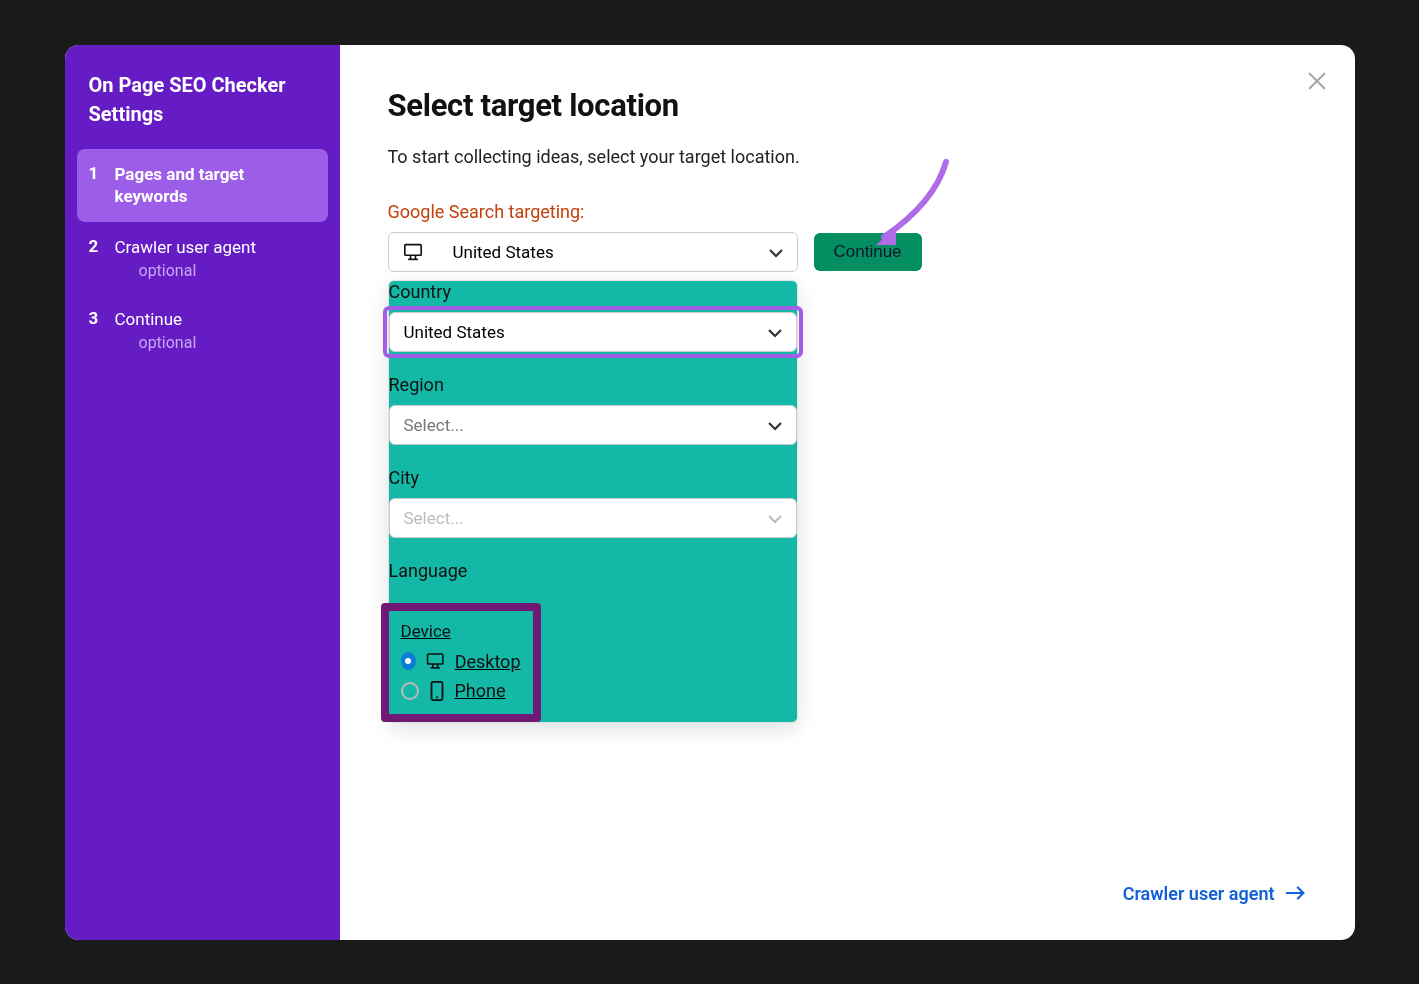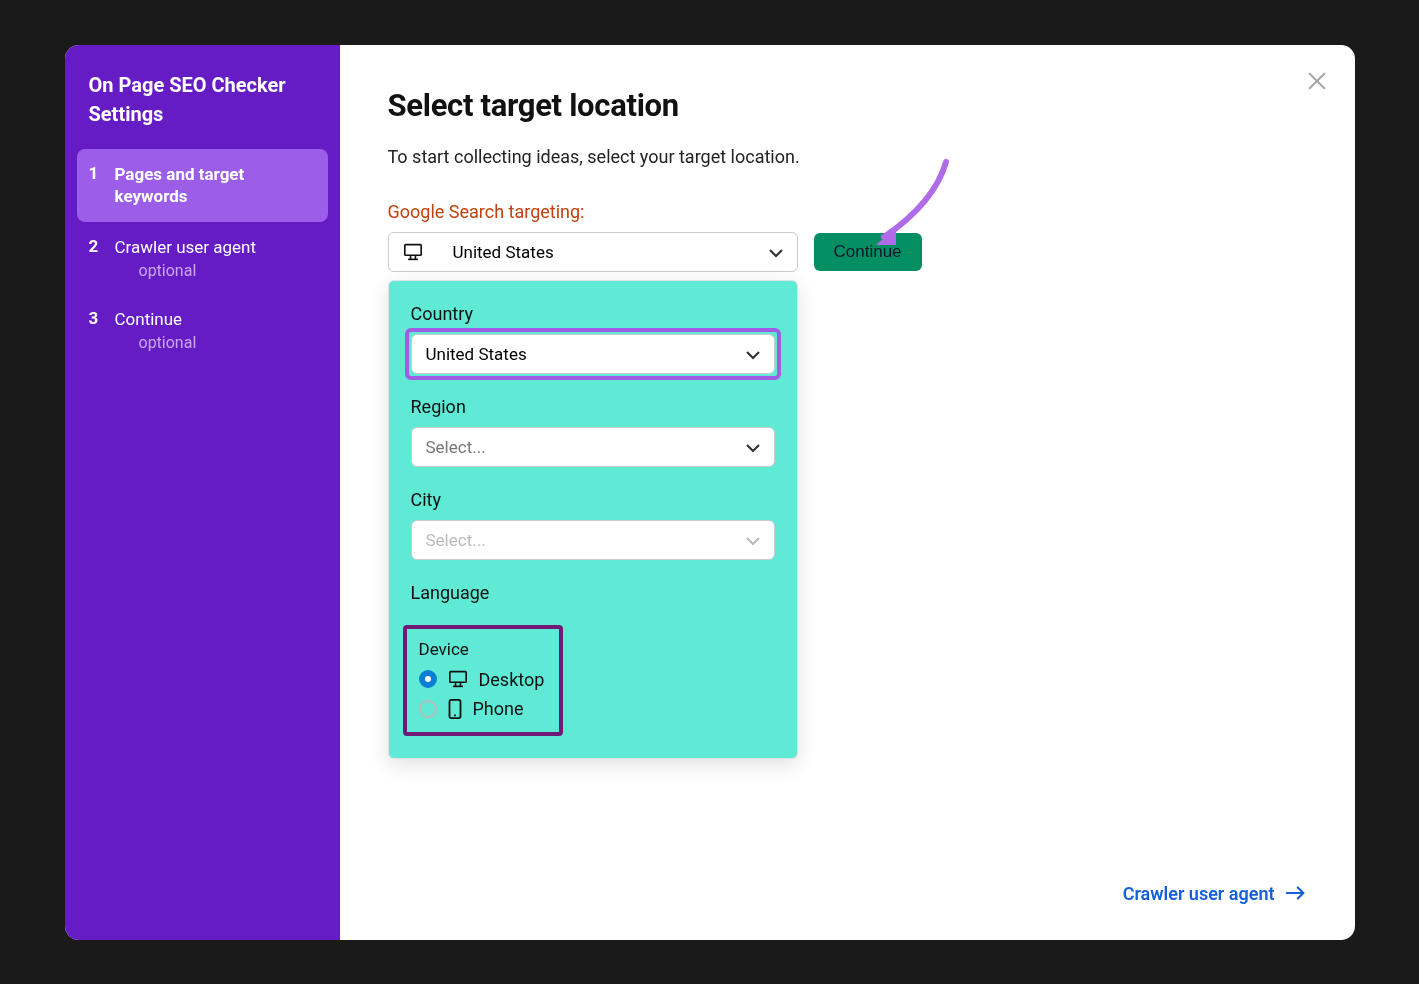--- a/index.html
+++ b/index.html
@@ -93,39 +93,39 @@
       border-radius: 6px;
       font-size: 17px;
       font-weight: 400;
       cursor: pointer;
     }
     .dropdown-panel {
       position: absolute;
       top: 48px;
       left: 0;
       width: 410px;
-      background: #5eead4;
+      background: #14b8a6;
       border: 1px solid #e2e2e2;
       border-radius: 6px;
       box-shadow: 0 6px 20px rgba(0,0,0,0.12);
-      padding: 22px;
       z-index: 5;
     }
     .dp-group { margin-bottom: 22px; }
     .dp-group:last-child { margin-bottom: 0; }
     .dp-label { font-size: 18px; color: #111; margin-bottom: 10px; }
     .dp-select { width: 100%; height: 40px; }
     .hl-purple { border: 4px solid #a15de6; border-radius: 6px; padding: 2px; margin: -6px; }
     .hl-purple .dp-select { border-color: #ccc; }
     .device-box {
-      border: 4px solid #701a75;
+      border: 8px solid #701a75;
       border-radius: 4px;
       padding: 10px 12px 12px 12px;
       width: 160px;
       margin-left: -8px;
+      text-decoration: underline;
     }
     .device-box .dp-label { margin-bottom: 10px; font-size: 17px; }
     .radio-row { display: flex; align-items: center; gap: 10px; font-size: 18px; color: #111; margin-bottom: 8px; cursor: pointer; }
     .radio-row:last-child { margin-bottom: 0; }
     .radio-outer {
       width: 18px; height: 18px; border-radius: 50%;
       border: 2px solid #bbb; display: flex; align-items: center; justify-content: center;
     }
     .radio-outer.checked { border-color: #0b7fd4; background: #0b7fd4; }
     .radio-outer.checked::after { content: ""; width: 6px; height: 6px; border-radius: 50%; background: #fff; }

